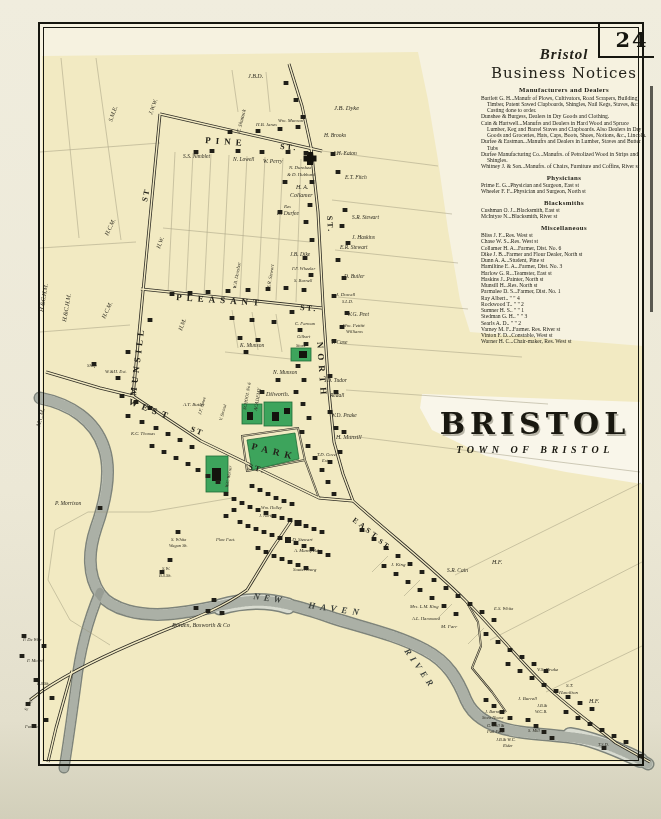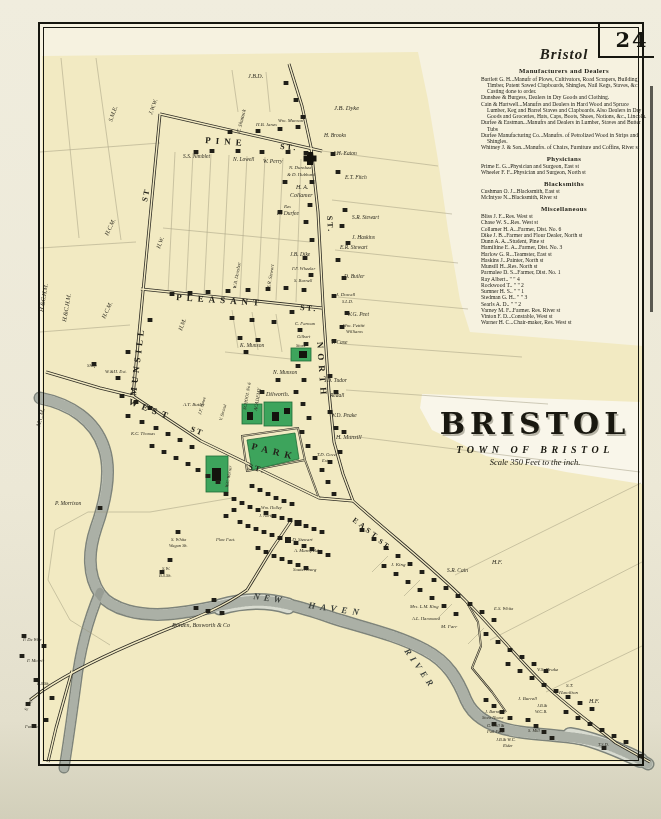--- a/index.html
+++ b/index.html
@@ -476,20 +476,21 @@
   <div class="rim2"></div>
 </div>
 
 <div id="page-num-box" style="position:absolute;left:598px;top:22px;z-index:5;padding-left:10px;">
   <span id="page-num">24</span>
 </div>
 <div id="page-edge"></div>
 
 <div id="notices">
   <div class="place">Bristol</div>
+  <div class="bn-title">Business Notices</div>
   <div>
       <div>
         <div class="sec-h">Manufacturers and Dealers</div>
         <div class="entry">Bartlett G. H...Manufr of Plows, Cultivators, Road Scrapers, Building Timber, Patent Sawed Clapboards, Shingles, Nail Kegs, Staves, &amp;c. Casting done to order.</div>
         <div class="entry">Dunshee &amp; Burgess, Dealers in Dry Goods and Clothing.</div>
         <div class="entry">Cain &amp; Hartwell...Manufrs and Dealers in Hard Wood and Spruce Lumber, Keg and Barrel Staves and Clapboards. Also Dealers in Dry Goods and Groceries, Hats, Caps, Boots, Shoes, Notions, &amp;c., Lincoln.</div>
         <div class="entry">Durfee &amp; Eastman...Manufrs and Dealers in Lumber, Staves and Butter Tubs</div>
         <div class="entry">Durfee Manufacturing Co...Manufrs. of Petrolized Wood in Strips and Shingles.</div>
         <div class="entry">Whitney J. &amp; Son...Manufrs. of Chairs, Furniture and Coffins, River st</div>
       </div>
@@ -523,14 +524,13 @@
         <div class="entry">Varney M. F...Farmer. Res. River st</div>
         <div class="entry">Vinton F. D...Constable, West st</div>
         <div class="entry">Warner H. C...Chair-maker, Res. West st</div>
       </div>
     </div>
 </div>
 
 <div id="title-block">
   <div id="map-title">BRISTOL</div>
   <div id="map-subtitle">TOWN  OF  BRISTOL</div>
-  <div id="map-scale">Scale 350 Feet to the inch.</div>
 </div>
 
 </body></html>

